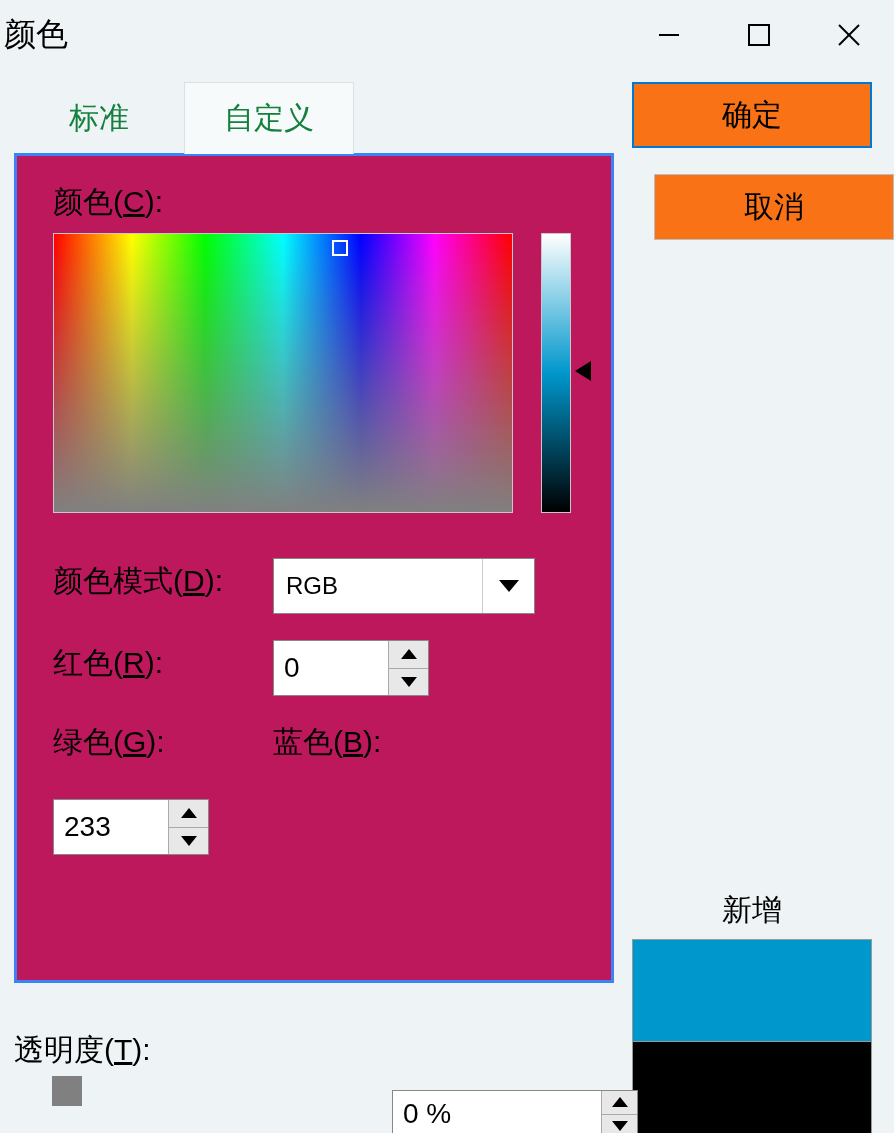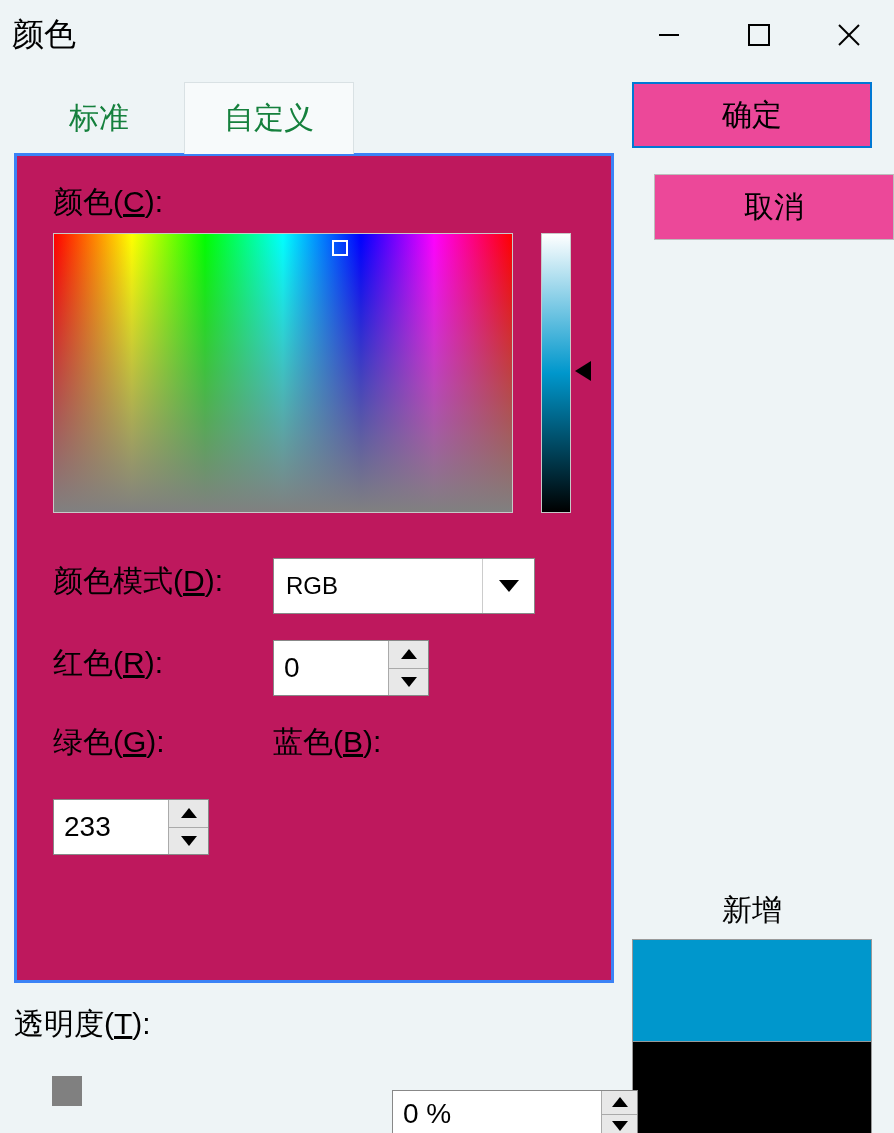--- a/index.html
+++ b/index.html
@@ -10,21 +10,21 @@
       height: 1133px;
       overflow: hidden;
       font-size: 28px;
       color: #000;
     }
     .titlebar {
       height: 70px;
       display: flex;
       align-items: center;
       background: #eef4f6;
-      padding-left: 12px;
+      padding-left: 4px;
     }
     .titlebar .title { font-size: 32px; flex: 0 0 auto; }
     .titlebar .spacer { flex: 1; }
     .win-btn {
       width: 90px; height: 70px;
       display: flex; align-items: center; justify-content: center;
       font-size: 28px;
     }
     .win-controls { display: flex; margin-left: auto; }
 
@@ -124,35 +124,35 @@
       background: #e8e8e8; border-bottom: 1px solid #aaa;
     }
     .spin-down { border-bottom: none; }
     .tri-up { width:0;height:0;border-left:8px solid transparent;border-right:8px solid transparent;border-bottom:10px solid #000;}
     .tri-down { width:0;height:0;border-left:8px solid transparent;border-right:8px solid transparent;border-top:10px solid #000;}
 
     .btn-primary, .btn-secondary {
       width: 240px; height: 66px;
       display:flex; align-items:center; justify-content:center;
       font-size: 30px;
-      background: #ec4899;
+      background: #f97316;
       margin-bottom: 26px;
     }
     .btn-primary { border: 2px solid #0078d4; }
     .btn-secondary { border: 1px solid #bcbcbc; margin-left: 44px; }
 
     .new-label { font-size: 30px; margin-top: auto; margin-bottom: 8px; text-align:center; }
     .swatch-stack { width: 240px; }
     .swatch-new { height: 102px; background: #0097cc; border: 1px solid #999; border-bottom: none; }
     .swatch-current { height: 102px; background: #000000; border: 1px solid #999; }
 
     .transparency-label {
       position: absolute;
       left: 14px;
-      top: 1004px;
+      top: 1030px;
       font-size: 30px;
     }
     .trans-thumb {
       position: absolute;
       left: 52px; top: 1076px;
       width: 30px; height: 30px;
       background: #808080;
     }
     .spinner.trans {
       position: absolute;

